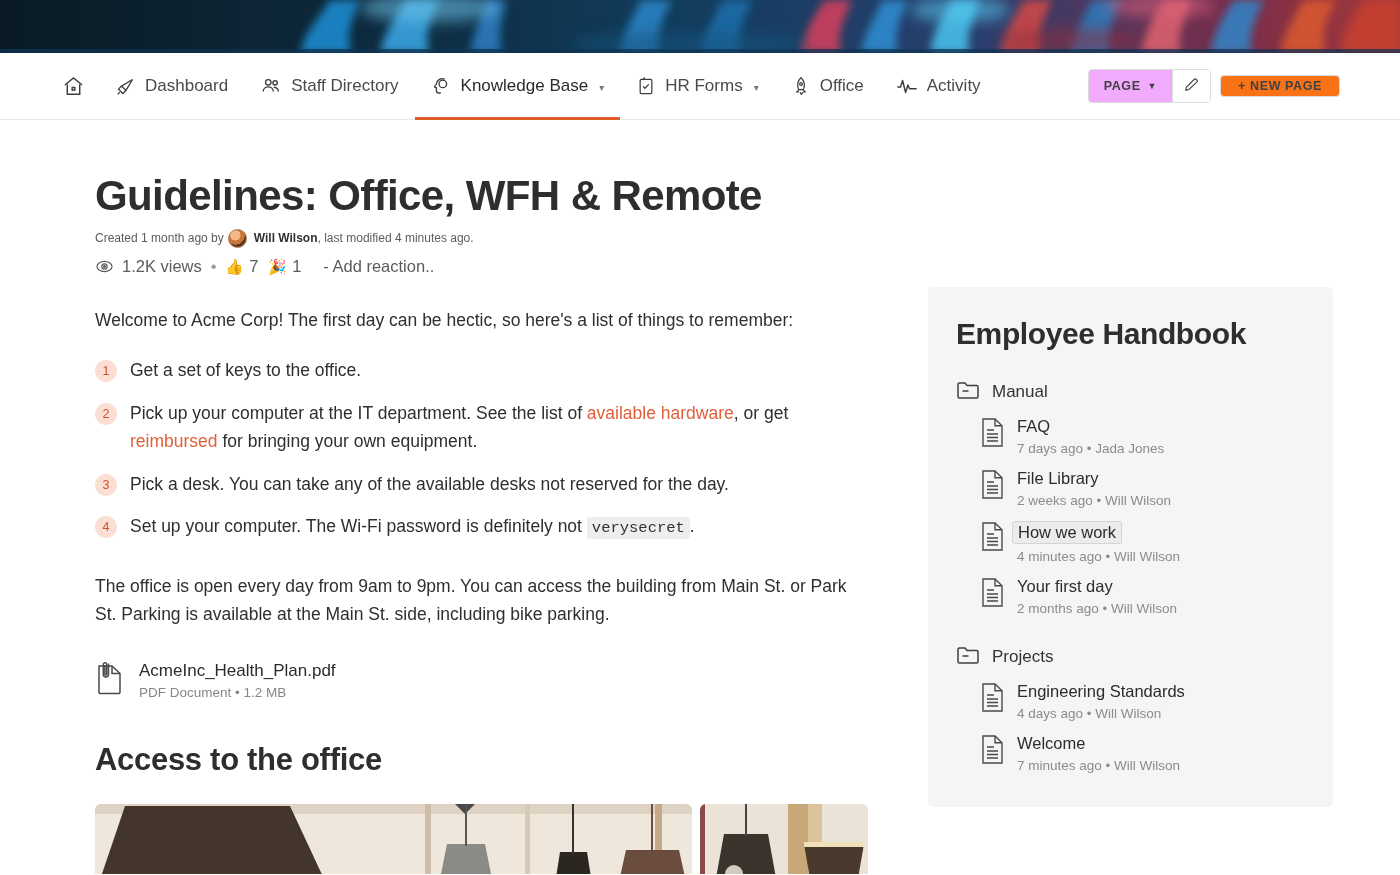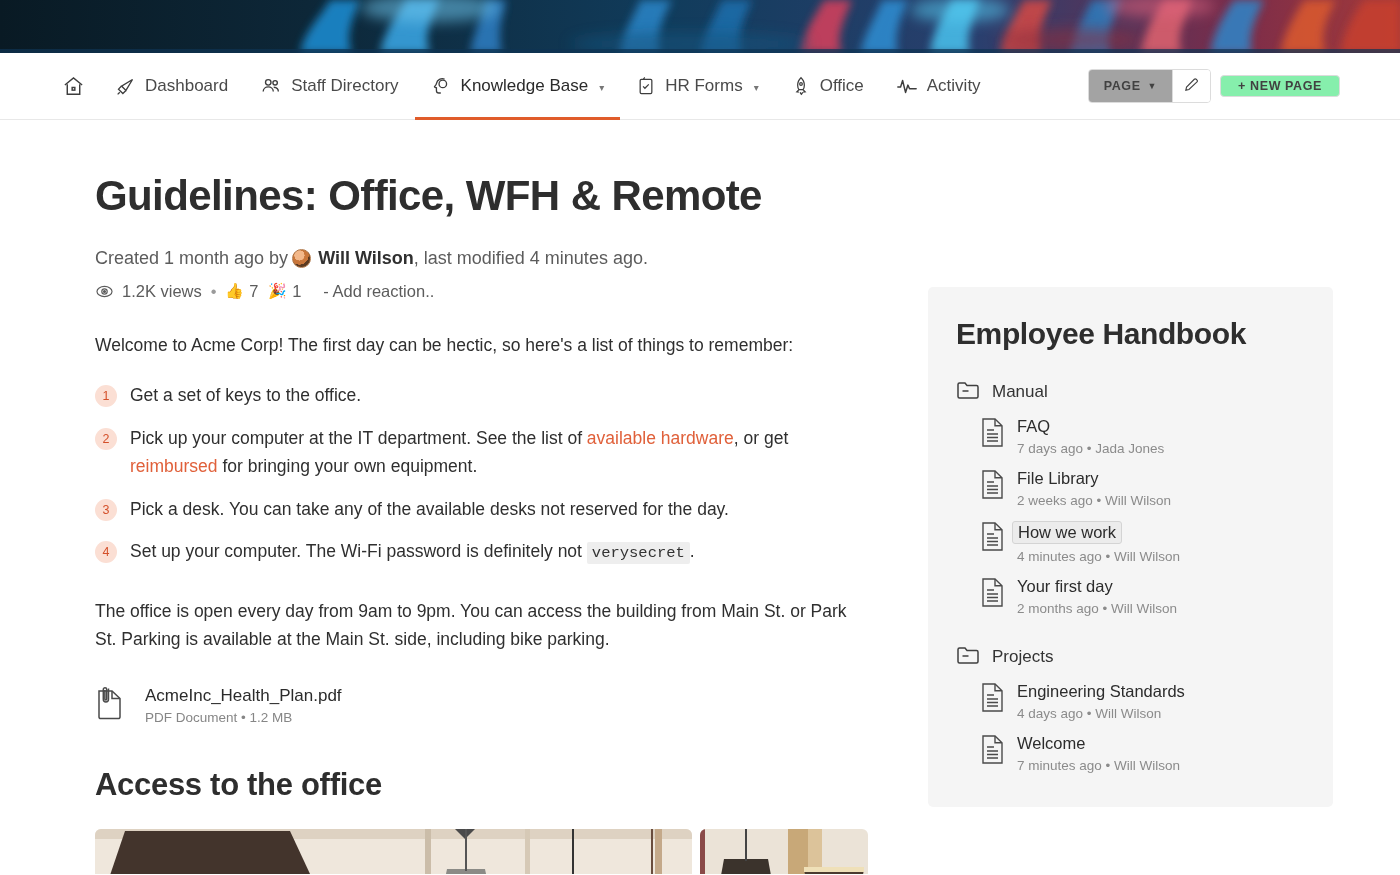--- a/index.html
+++ b/index.html
@@ -50,31 +50,31 @@
     height:3px; background:#e05c2a;
   }
   .caret { font-size: 10px; color:#777; margin-left:2px; transform: translateY(1px); }
 
   .nav-right { margin-left:auto; display:flex; align-items:center; gap:9px; }
   .btn-group { display:flex; align-items:stretch; border:1px solid #dcdcdc; border-radius:4px; overflow:hidden; background:#fff;}
   .btn-page {
     display:flex; align-items:center; gap:7px;
     padding: 9px 15px;
     font-size: 12.5px; font-weight: bold; letter-spacing:.6px;
-    color:#414141; cursor:pointer; background:#a3a3a3;
+    color:#414141; cursor:pointer; background:#f0abfc;
   }
   .btn-pencil {
     display:flex; align-items:center; justify-content:center;
     width:38px; border-left:1px solid #dcdcdc; cursor:pointer; background:#fff;
   }
   .btn-new {
     border:1px solid #dcdcdc; border-radius:4px;
     padding: 3px 17px;
     font-size: 12.5px; font-weight:bold; letter-spacing:.6px;
-    color:#414141; background:#86efac; cursor:pointer; white-space:nowrap;
+    color:#414141; background:#f97316; cursor:pointer; white-space:nowrap;
   }
 
   
   .page {
     display: flex;
     padding: 0 60px 0 0;
     height: calc(875px - 53px - 68px);
     overflow: hidden;
   }
   .content {
@@ -82,22 +82,22 @@
     padding: 52px 0 0 95px;
   }
   .doc-title {
     font-size: 42px;
     font-weight: bold;
     color: #2e2e2e;
     letter-spacing: -0.6px;
     line-height: 1.12;
   }
   .meta {
-    margin-top: 26px;
-    font-size: 18px;
+    margin-top: 10px;
+    font-size: 12px;
     color: #5c5c5c;
     line-height: 1.55;
     display:flex; align-items:center; flex-wrap:wrap; gap:0;
   }
   .meta .avatar {
     display:inline-block; width:19px; height:19px; border-radius:50%;
     margin: 0 7px 0 4px; vertical-align:-4px;
     background: radial-gradient(circle at 38% 32%, #f3b88a 0 32%, #c9763a 33% 58%, #5c3a21 59% 100%);
     border:1px solid #b07748;
   }
@@ -142,21 +142,21 @@
     font-size:15.5px; padding:2px 5px; border-radius:2px;
   }
 
   .body-p2 {
     margin-top: 30px;
     font-size: 17.5px; color:#2f2f2f; line-height:1.62; max-width: 790px;
   }
 
   .attachment {
     margin-top: 32px;
-    display:flex; align-items:center; gap:20px; cursor:pointer;
+    display:flex; align-items:center; gap:14px; cursor:pointer;
   }
   .att-name { font-size:17px; color:#2b2b2b; }
   .att-sub { font-size:13.5px; color:#868686; margin-top:4px; }
 
   .h2 {
     margin-top: 42px;
     font-size: 31px; font-weight:bold; color:#2e2e2e; letter-spacing:-0.3px;
   }
 
   .img-row { margin-top: 26px; display:flex; gap:8px; }

